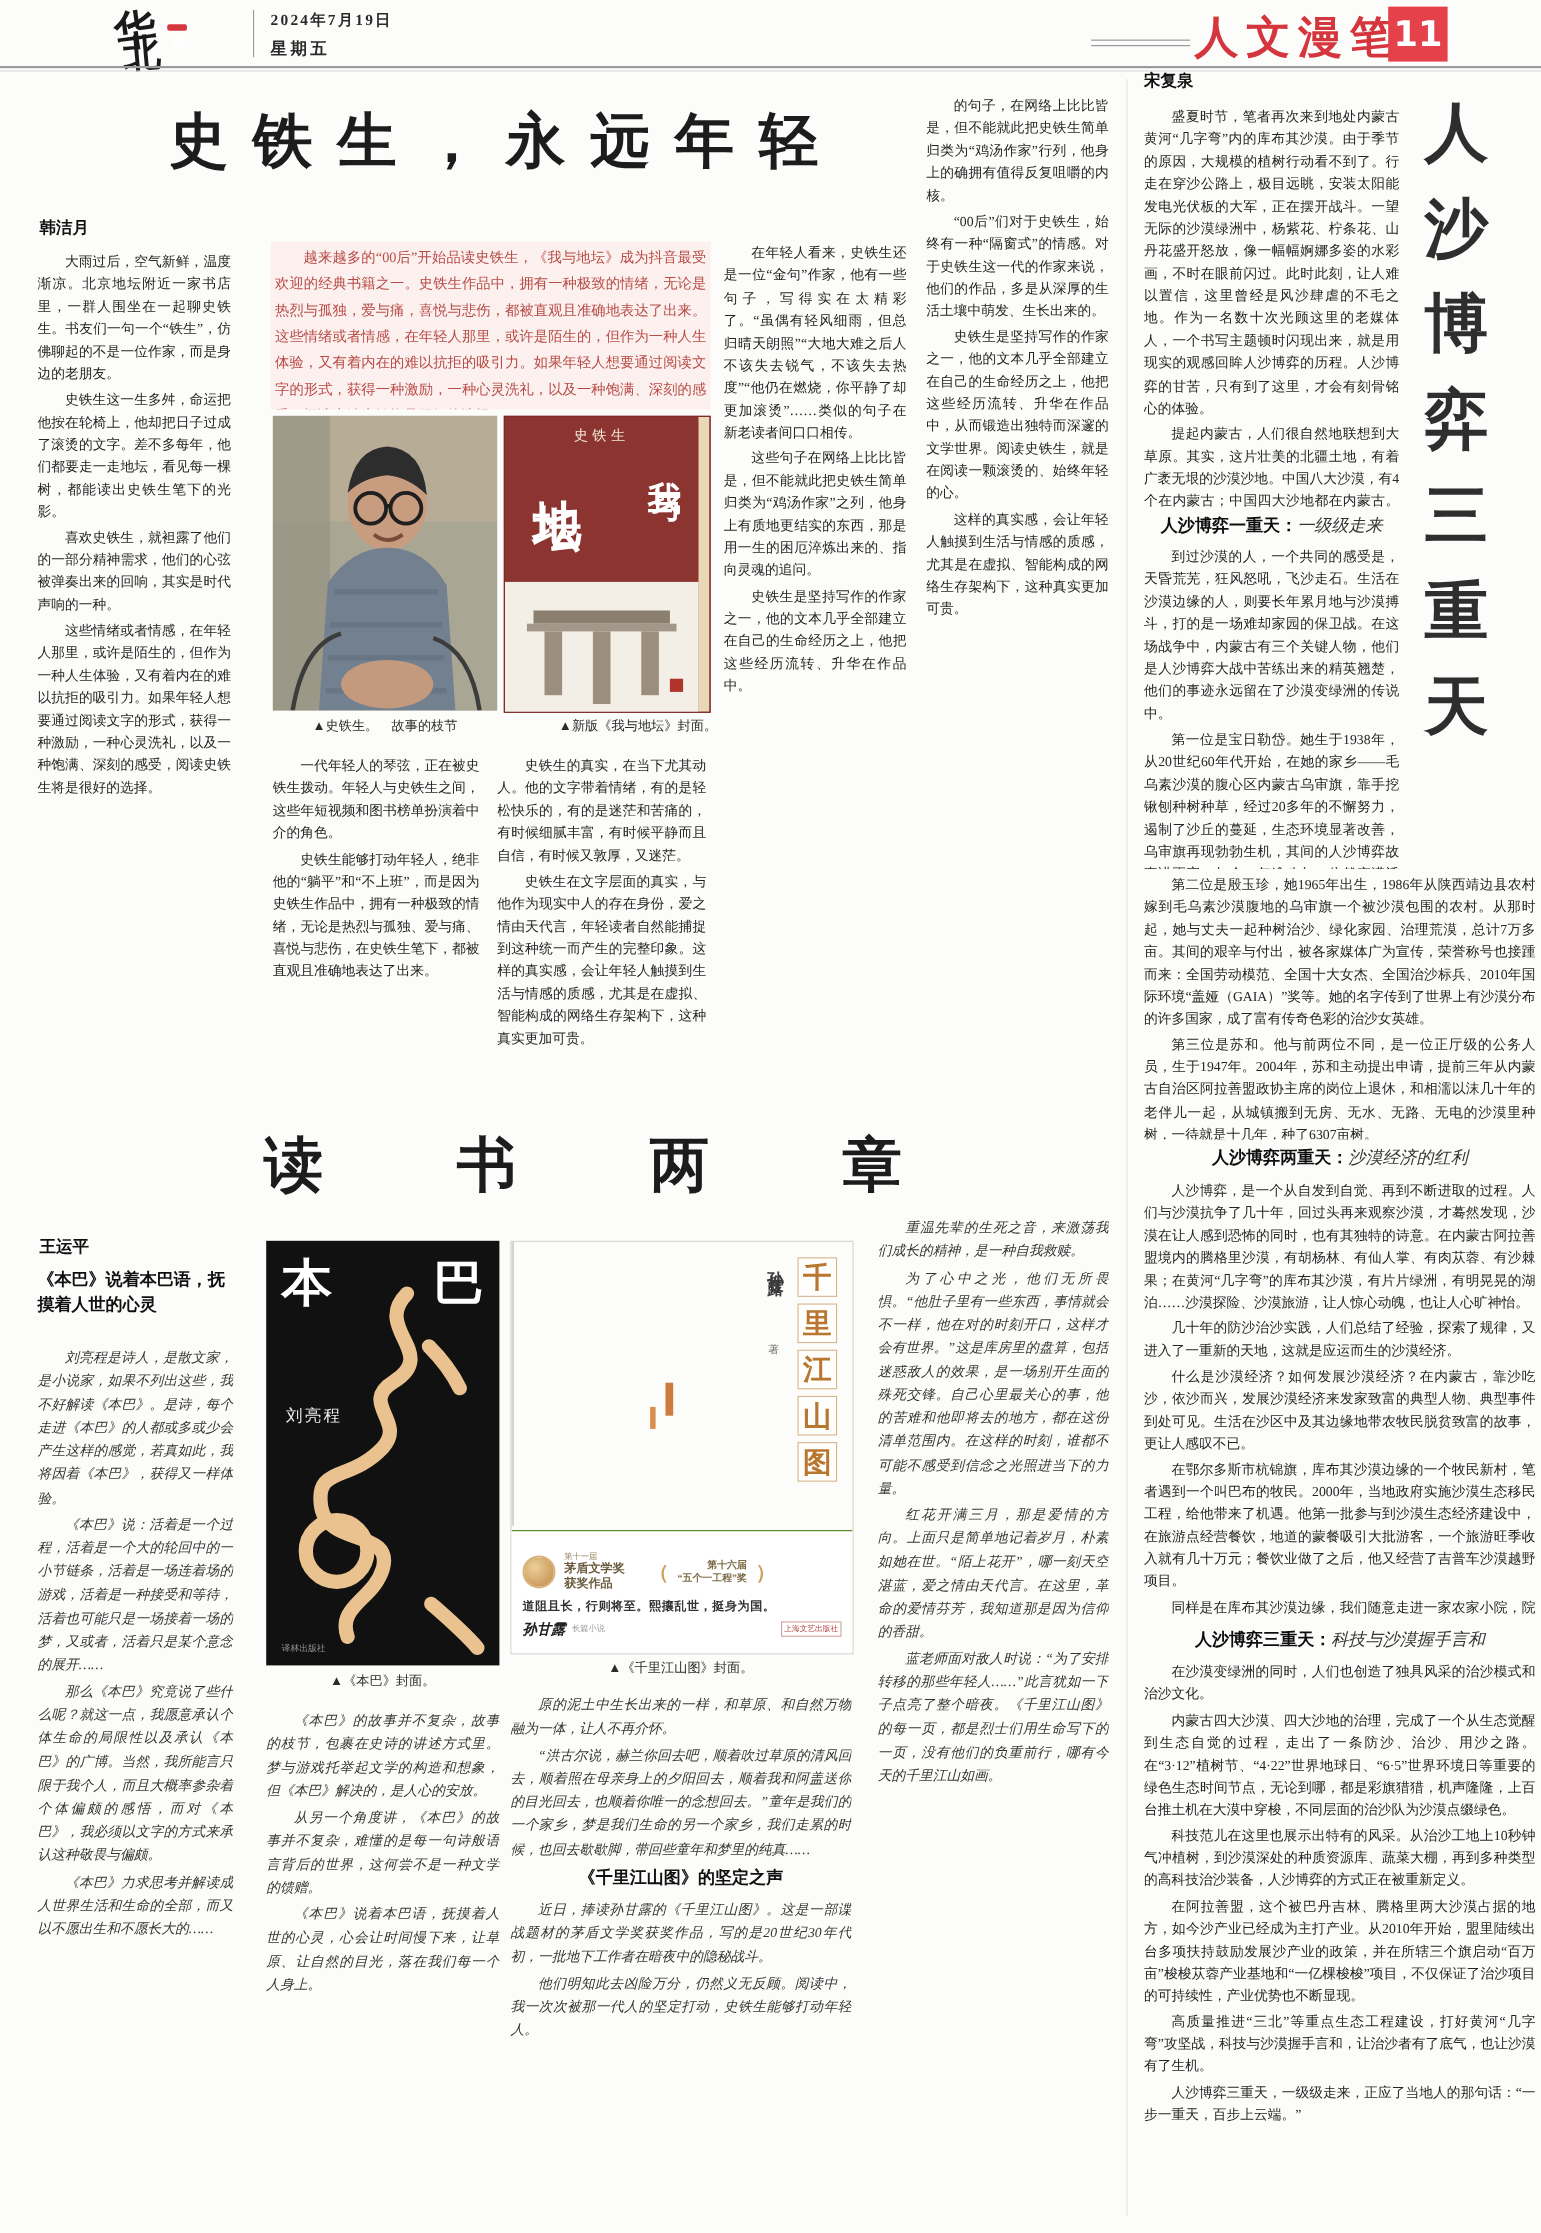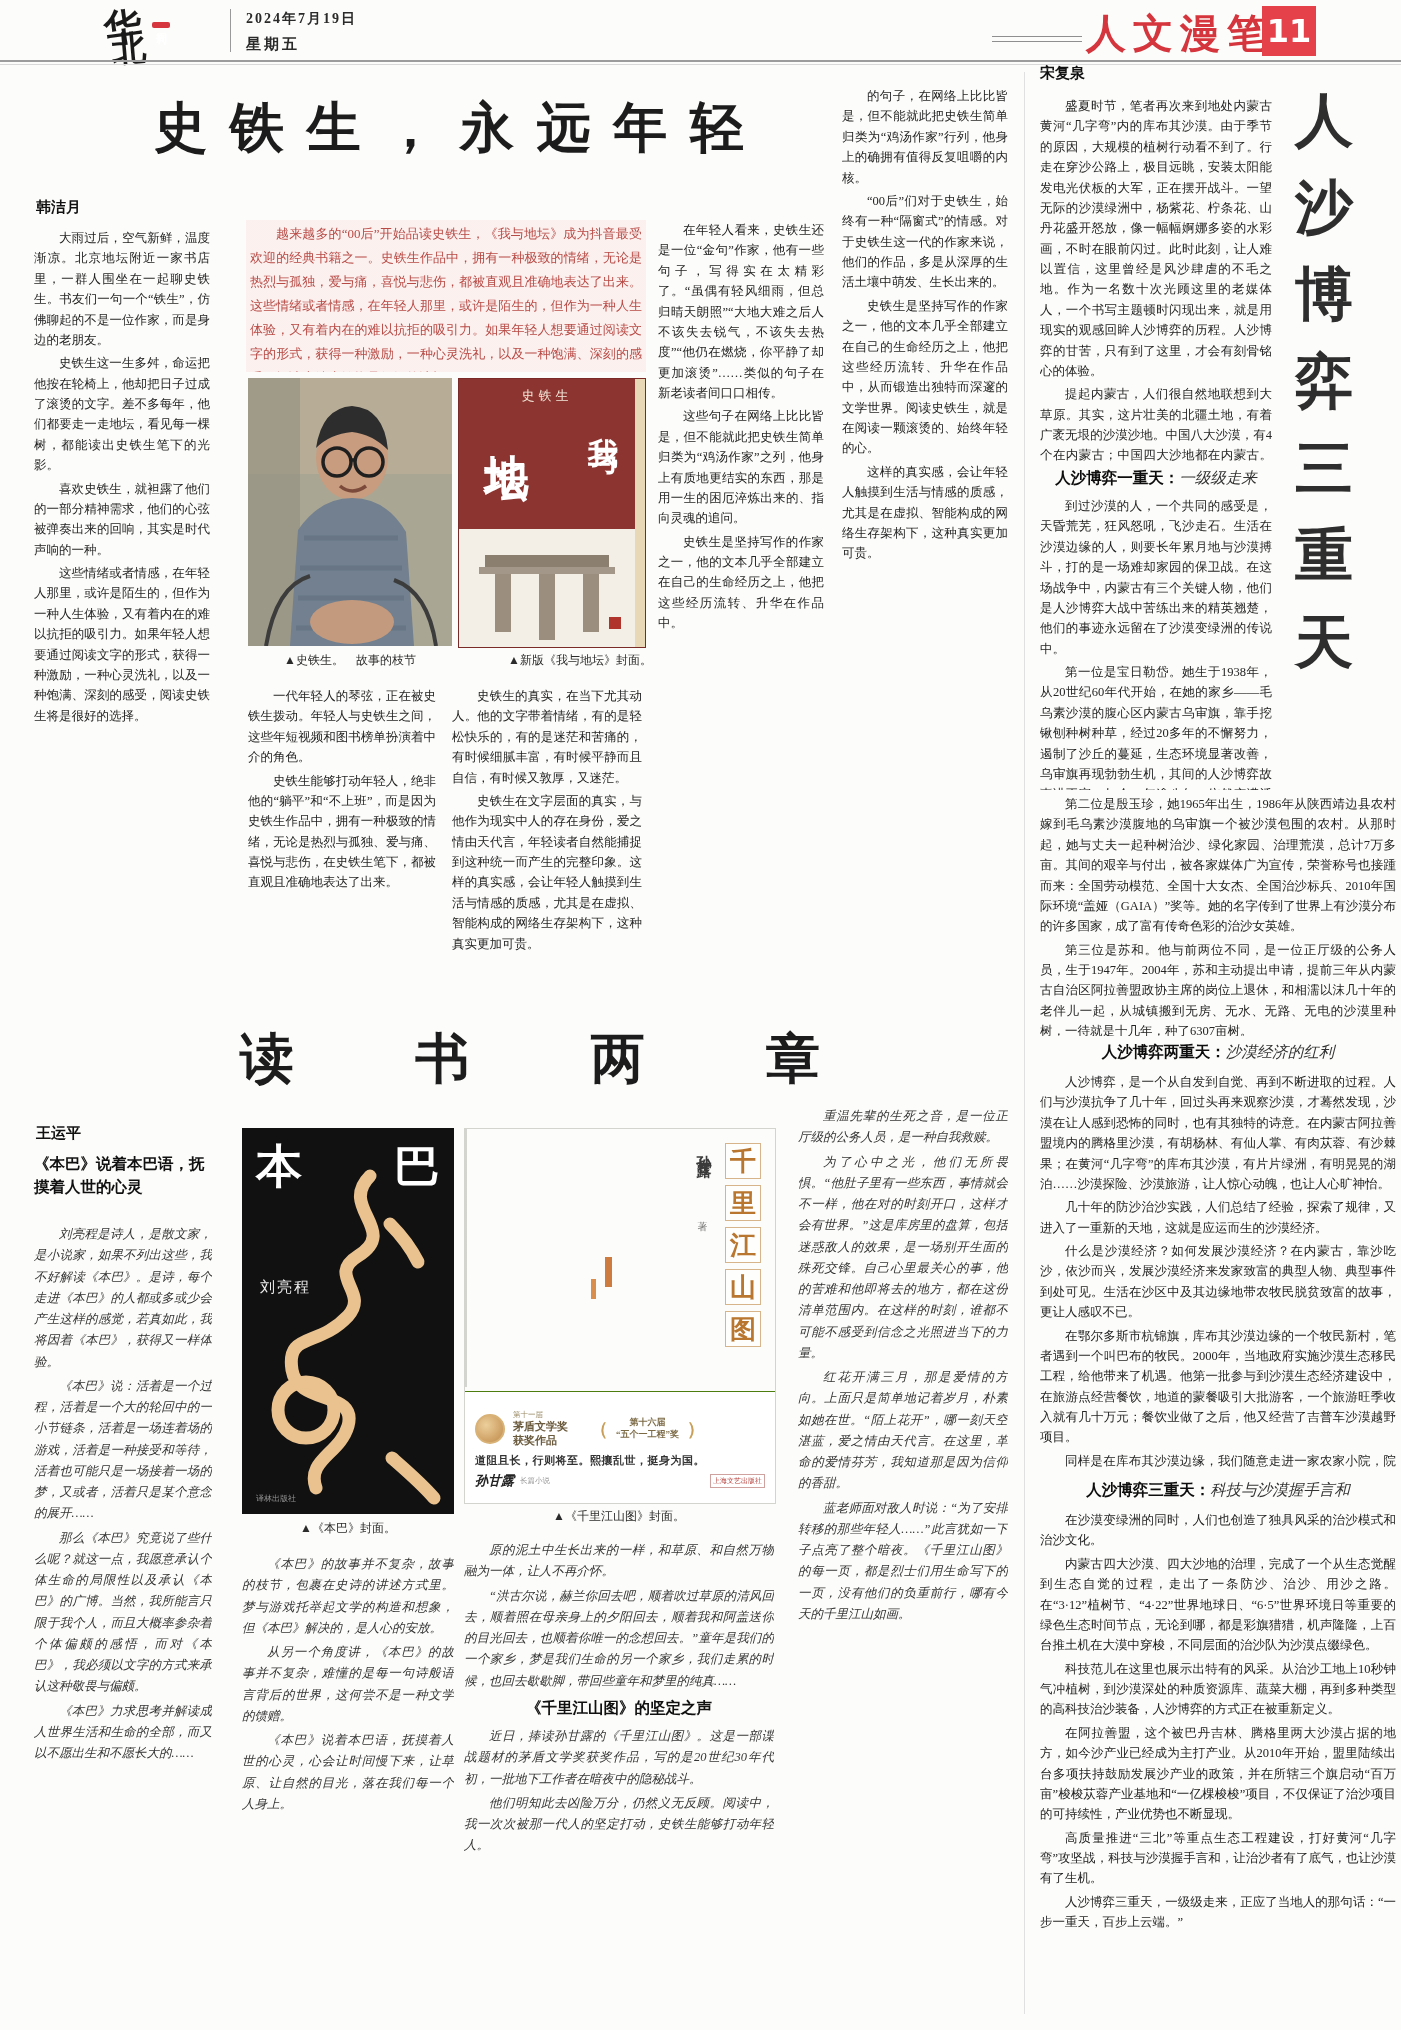--- a/index.html
+++ b/index.html
@@ -61,21 +61,21 @@
   .cgt p{margin:0;text-indent:0;width:34px;height:34px;display:flex;align-items:center;justify-content:center;
      font-size:26px;font-weight:bold;color:#b9762f;background:rgba(255,255,255,0.6);border:1px solid #d8b48a;}
   .cc-author{position:absolute;writing-mode:vertical-rl;font-size:15px;font-weight:bold;color:#3a3a3a;letter-spacing:4px;}
   .cc-zhu{position:absolute;writing-mode:vertical-rl;font-size:10px;color:#777;}
   .cc-box{position:absolute;left:0;right:0;bottom:0;height:112px;background:#fff;border-top:1px solid #4d7c0f;padding:18px 10px 0;box-sizing:border-box;}
   .award-row{display:flex;align-items:center;gap:8px;}
   .medal{width:26px;height:26px;border-radius:50%;background:radial-gradient(circle at 35% 35%,#eccf9b,#c08a4a);border:2px solid #d8b276;}
   .aw-main{font-size:11px;font-weight:bold;color:#6b5b3e;line-height:1.25;}
   .aw-top{font-size:7.5px;color:#9a8a66;}
   .laurel{color:#c9a05a;font-size:18px;font-weight:bold;}
-  .aw2{font-size:9px;color:#7c6a45;font-weight:bold;line-height:1.3;text-align:center;}
+  .aw2{font-size:9px;color:#7c6a45;font-weight:bold;line-height:1.3;text-align:right;}
   .tagline{margin-top:5px;font-size:11px;font-weight:bold;color:#333;letter-spacing:0.5px;}
   .sig-row{display:flex;align-items:center;gap:6px;margin-top:4px;}
   .sig{font-size:13px;font-style:italic;font-weight:bold;color:#222;}
   .sig-note{font-size:7.5px;color:#999;}
   .colophon{margin-left:auto;font-size:7px;color:#b5413c;border:1px solid #cfa2a0;padding:1px 2px;}
 </style>
 </head>
 <body>
 
 <div class="abs" style="left:0;top:0;width:1401px;height:60px;">
@@ -296,17 +296,17 @@
 <div class="col kaiti" style="left:464px;top:1540px;width:310px;height:152px;">
     <p>原的泥土中生长出来的一样，和草原、和自然万物融为一体，让人不再介怀。</p>
     <p>“洪古尔说，赫兰你回去吧，顺着吹过草原的清风回去，顺着照在母亲身上的夕阳回去，顺着我和阿盖送你的目光回去，也顺着你唯一的念想回去。”童年是我们的一个家乡，梦是我们生命的另一个家乡，我们走累的时候，也回去歇歇脚，带回些童年和梦里的纯真……</p>
   </div>
 <div class="subheadC" style="left:464px;top:1696px;width:310px;text-align:center;">《千里江山图》的坚定之声</div>
 <div class="col kaiti" style="left:464px;top:1726px;width:310px;height:288px;">
     <p>近日，捧读孙甘露的《千里江山图》。这是一部谍战题材的茅盾文学奖获奖作品，写的是20世纪30年代初，一批地下工作者在暗夜中的隐秘战斗。</p>
     <p>他们明知此去凶险万分，仍然义无反顾。阅读中，我一次次被那一代人的坚定打动，史铁生能够打动年轻人。</p>
   </div>
 <div class="col kaiti" style="left:798px;top:1106px;width:210px;height:908px;">
-    <p>重温先辈的生死之音，是一位正厅级的公务人员，是一种自我救赎。</p>
+    <p>重温先辈的生死之音，来激荡我们成长的精神，是一种自我救赎。</p>
     <p>为了心中之光，他们无所畏惧。“他肚子里有一些东西，事情就会不一样，他在对的时刻开口，这样才会有世界。”这是库房里的盘算，包括迷惑敌人的效果，是一场别开生面的殊死交锋。自己心里最关心的事，他的苦难和他即将去的地方，都在这份清单范围内。在这样的时刻，谁都不可能不感受到信念之光照进当下的力量。</p>
     <p>红花开满三月，那是爱情的方向。上面只是简单地记着岁月，朴素如她在世。“陌上花开”，哪一刻天空湛蓝，爱之情由天代言。在这里，革命的爱情芬芳，我知道那是因为信仰的香甜。</p>
     <p>蓝老师面对敌人时说：“为了安排转移的那些年轻人……”此言犹如一下子点亮了整个暗夜。《千里江山图》的每一页，都是烈士们用生命写下的一页，没有他们的负重前行，哪有今天的千里江山如画。</p>
   </div>
 
 </body></html>

